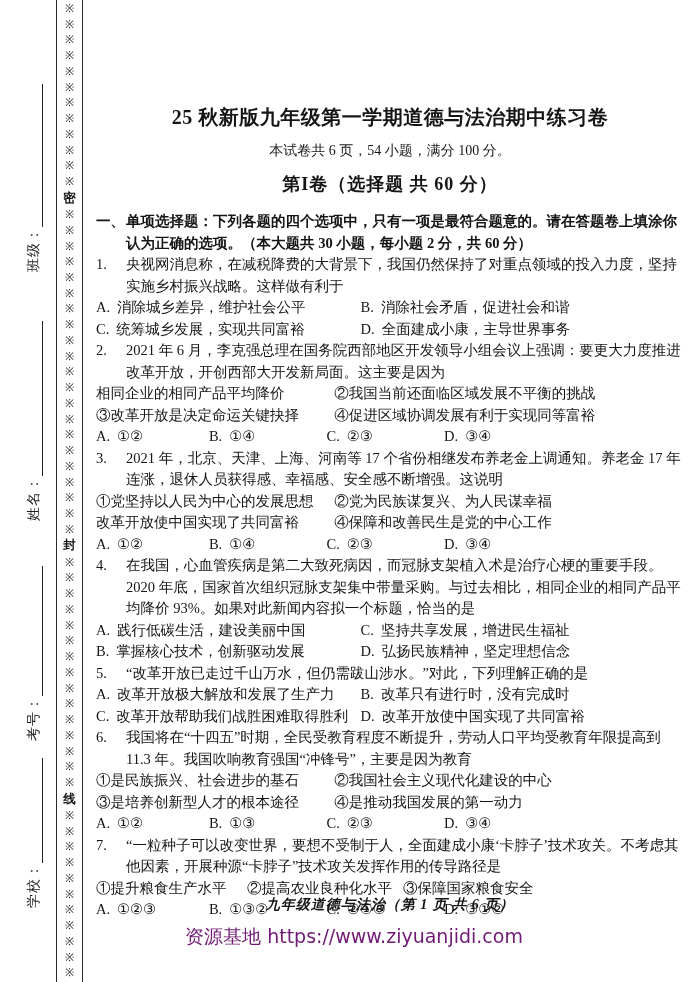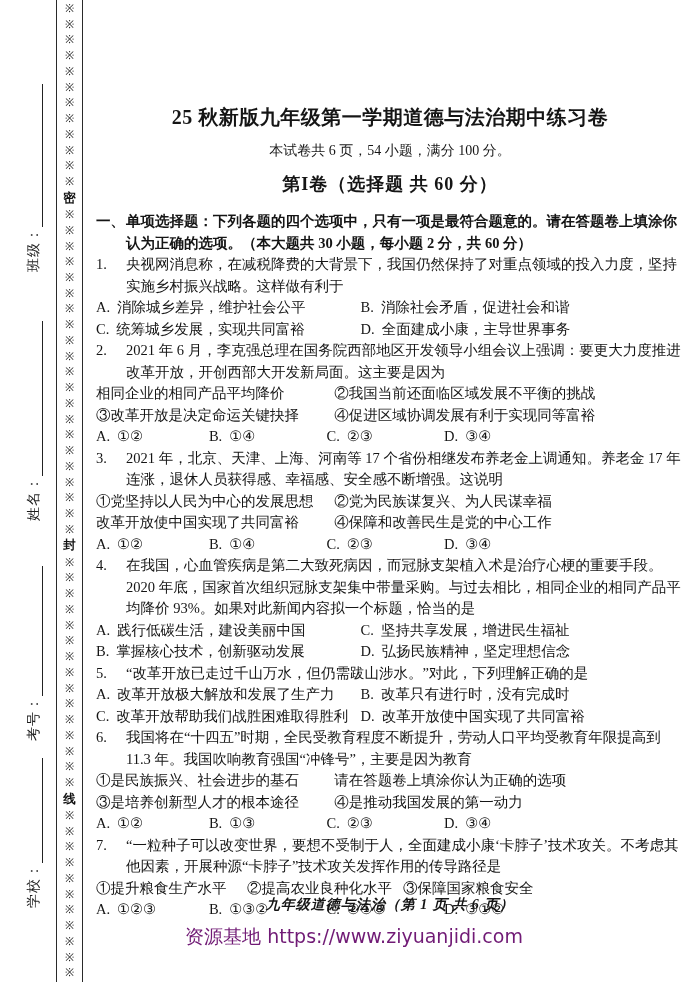--- a/index.html
+++ b/index.html
@@ -215,21 +215,21 @@
           <span class="opt"><span class="opt-label">C.</span><span>改革开放帮助我们战胜困难取得胜利</span></span>
           <span class="opt"><span class="opt-label">D.</span><span>改革开放使中国实现了共同富裕</span></span>
         </div>
   </div>
 
   <div class="question">
     <span class="qnum">6.</span>
     <span class="qtext">我国将在“十四五”时期，全民受教育程度不断提升，劳动人口平均受教育年限提高到 11.3 年。我国吹响教育强国“冲锋号”，主要是因为教育</span>
     <div class="subs subs-2">
           <span class="sub-item">①是民族振兴、社会进步的基石</span>
-          <span class="sub-item">请在答题卷上填涂你认为正确的选项</span>
+          <span class="sub-item">②我国社会主义现代化建设的中心</span>
           <span class="sub-item">③是培养创新型人才的根本途径</span>
           <span class="sub-item">④是推动我国发展的第一动力</span>
         </div>
     <div class="opts opts-4col">
           <span class="opt"><span class="opt-label">A.</span><span>①②</span></span>
           <span class="opt"><span class="opt-label">B.</span><span>①③</span></span>
           <span class="opt"><span class="opt-label">C.</span><span>②③</span></span>
           <span class="opt"><span class="opt-label">D.</span><span>③④</span></span>
         </div>
   </div>

